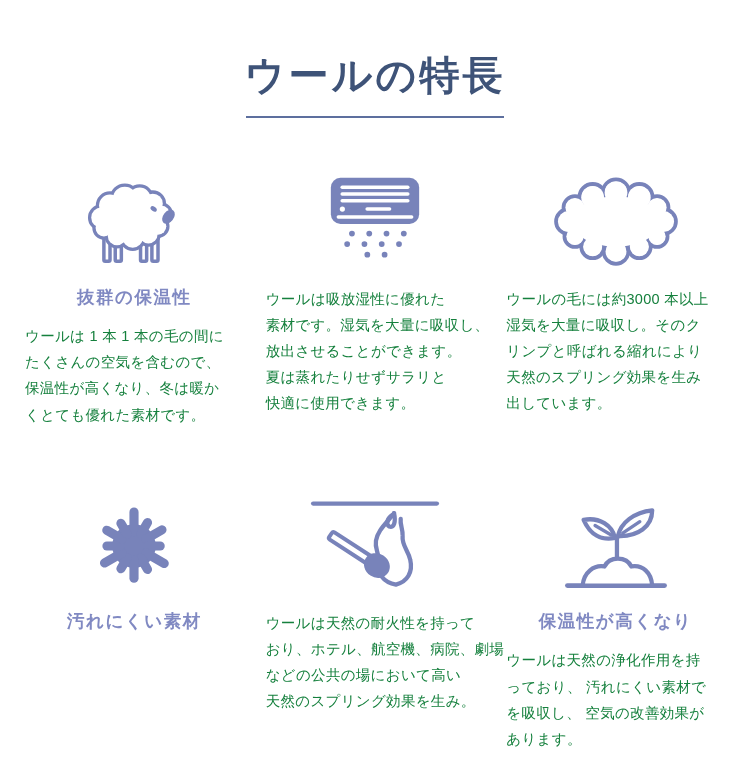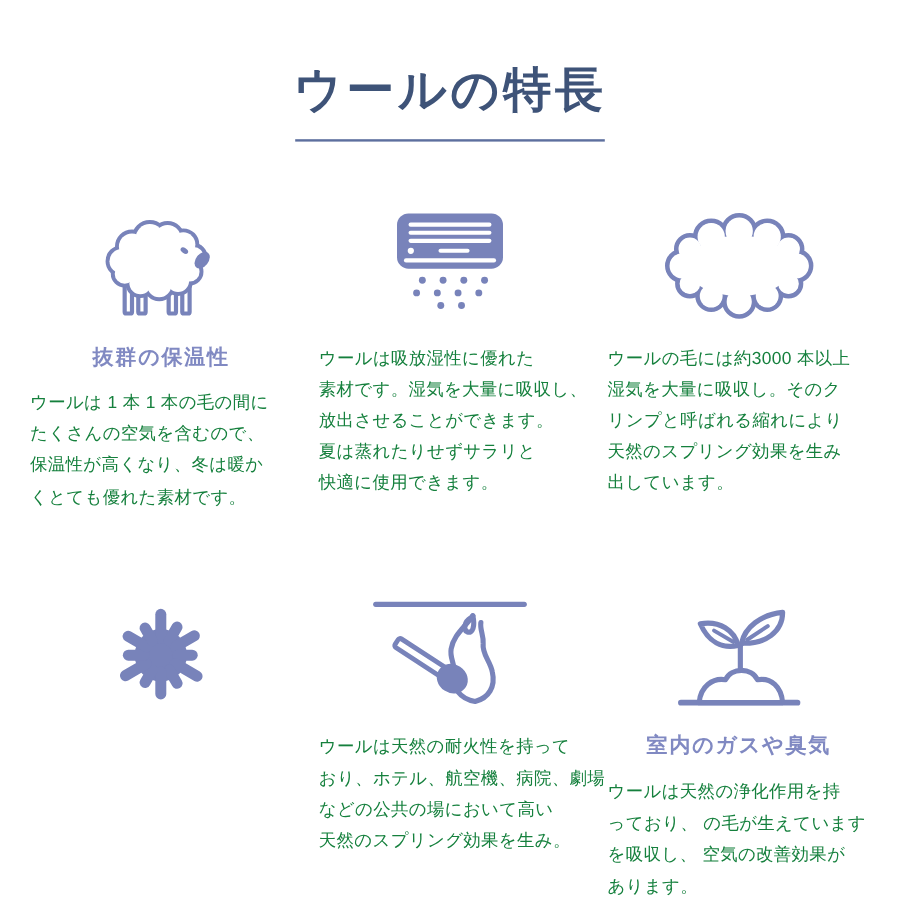--- a/index.html
+++ b/index.html
@@ -185,20 +185,21 @@
           <line x1="55" y1="39" x2="55" y2="24" transform="rotate(150 55 55)"></line>
           <line x1="55" y1="39" x2="55" y2="18" transform="rotate(180 55 55)"></line>
           <line x1="55" y1="39" x2="55" y2="25" transform="rotate(210 55 55)"></line>
           <line x1="55" y1="39" x2="55" y2="16" transform="rotate(240 55 55)"></line>
           <line x1="55" y1="39" x2="55" y2="24" transform="rotate(270 55 55)"></line>
           <line x1="55" y1="39" x2="55" y2="19" transform="rotate(300 55 55)"></line>
           <line x1="55" y1="39" x2="55" y2="25" transform="rotate(330 55 55)"></line>
         </g>
       </svg>
     </div>
+    <h2 class="feature-title">汚れにくい素材</h2>
   </section>
 
   <section class="feature">
     <div class="icon-box">
       <svg width="146" height="100" viewBox="0 0 150 105" fill="none">
         <line x1="10" y1="8" x2="140" y2="8" stroke="#7883ba" stroke-width="4.5" stroke-linecap="round"></line>
         <g stroke="#7883ba" stroke-width="4.5" stroke-linecap="round" stroke-linejoin="round">
           <path d="M 95 18
                    C 88 28, 78 35, 76 47
                    C 74.5 56, 80 60, 78 68
@@ -229,20 +230,20 @@
           <path d="M 66 44 C 71 37, 76 32, 82 28"></path>
           <path d="M 64 44 C 50 47, 38 41, 31 25 C 48 22, 61 31, 64 44 Z" fill="#fff"></path>
           <path d="M 60 41 L 43 31" stroke-width="3.5"></path>
           <path d="M 67 42 C 70 28, 84 17, 103 15 C 103 32, 88 43, 67 42 Z" fill="#fff"></path>
           <path d="M 72 39 L 90 27" stroke-width="3.5"></path>
           <line x1="14" y1="94" x2="116" y2="94" stroke-width="5"></line>
           <path d="M 30 94 C 31 80, 42 72, 53 74 C 58 63, 76 63, 81 74 C 93 72, 102 80, 103 94 Z" fill="#fff"></path>
         </g>
       </svg>
     </div>
-    <h2 class="feature-title">室内のガスや臭気</h2>
+    <h2 class="feature-title">保温性が高くなり</h2>
     <p class="feature-text">ウールは天然の浄化作用を持
-っており、 の毛が生えています
+っており、 汚れにくい素材で
 を吸収し、 空気の改善効果が
 あります。</p>
   </section>
 
 </main>
 
 </body></html>

